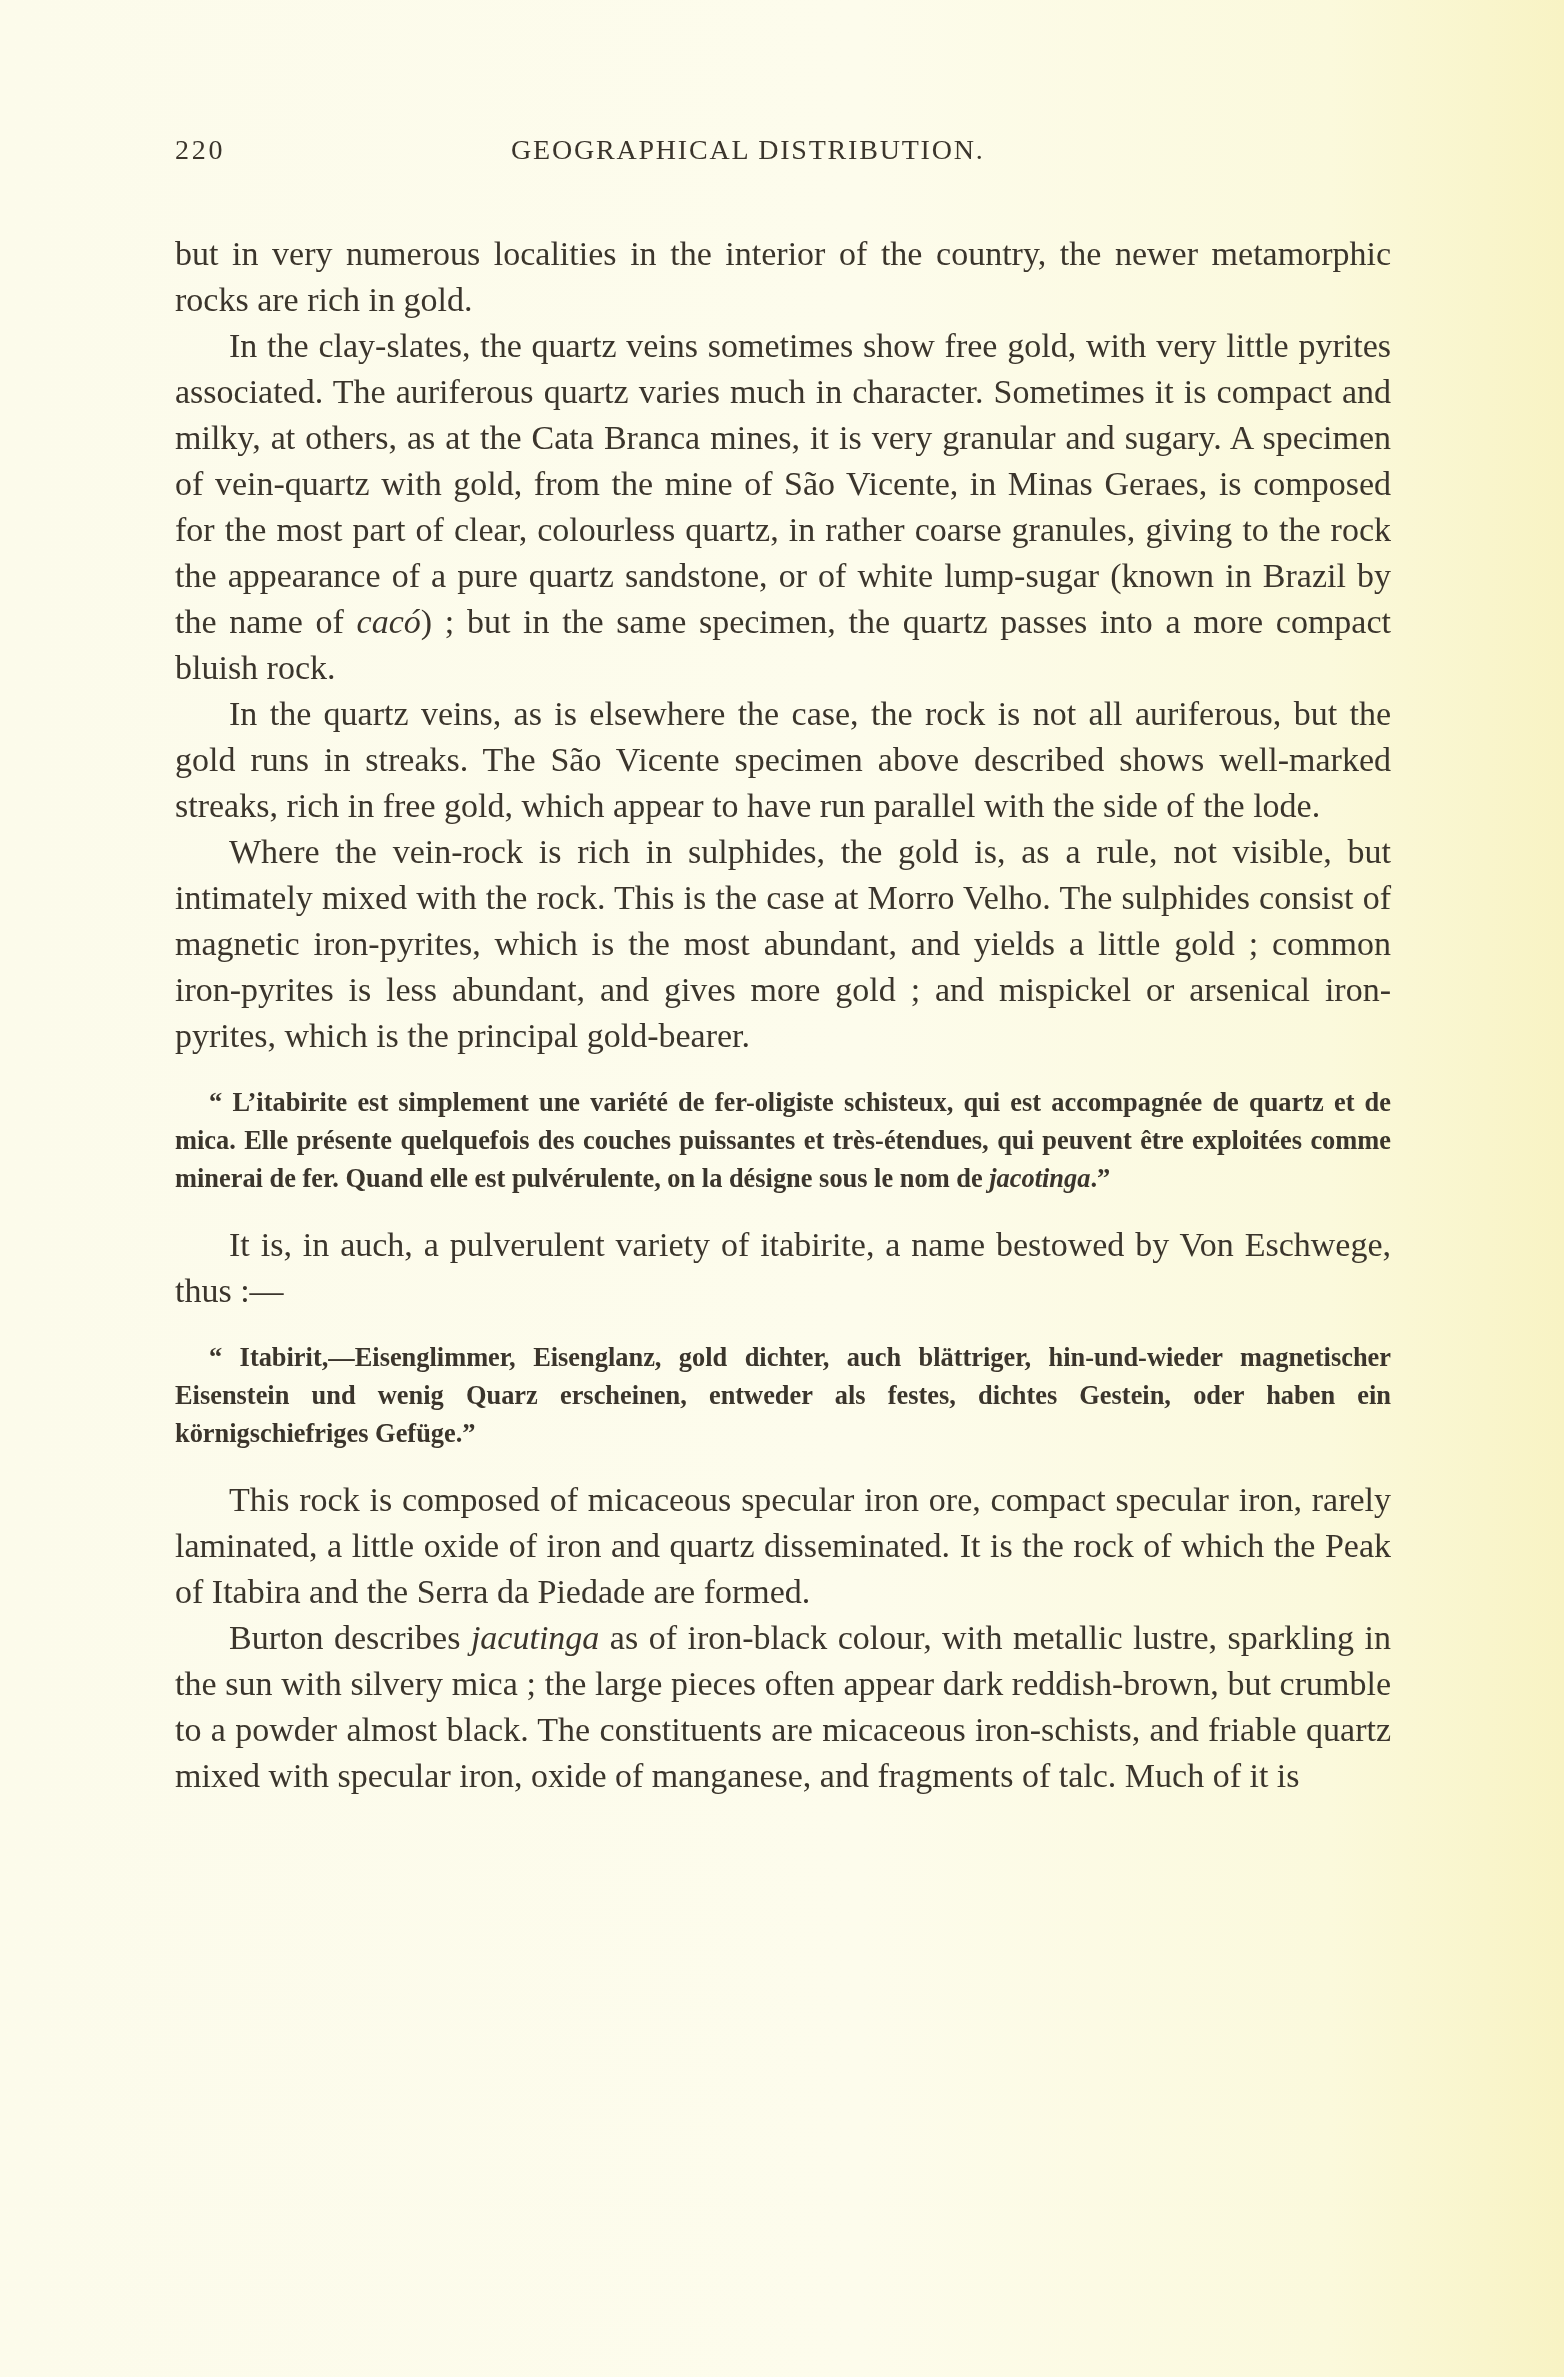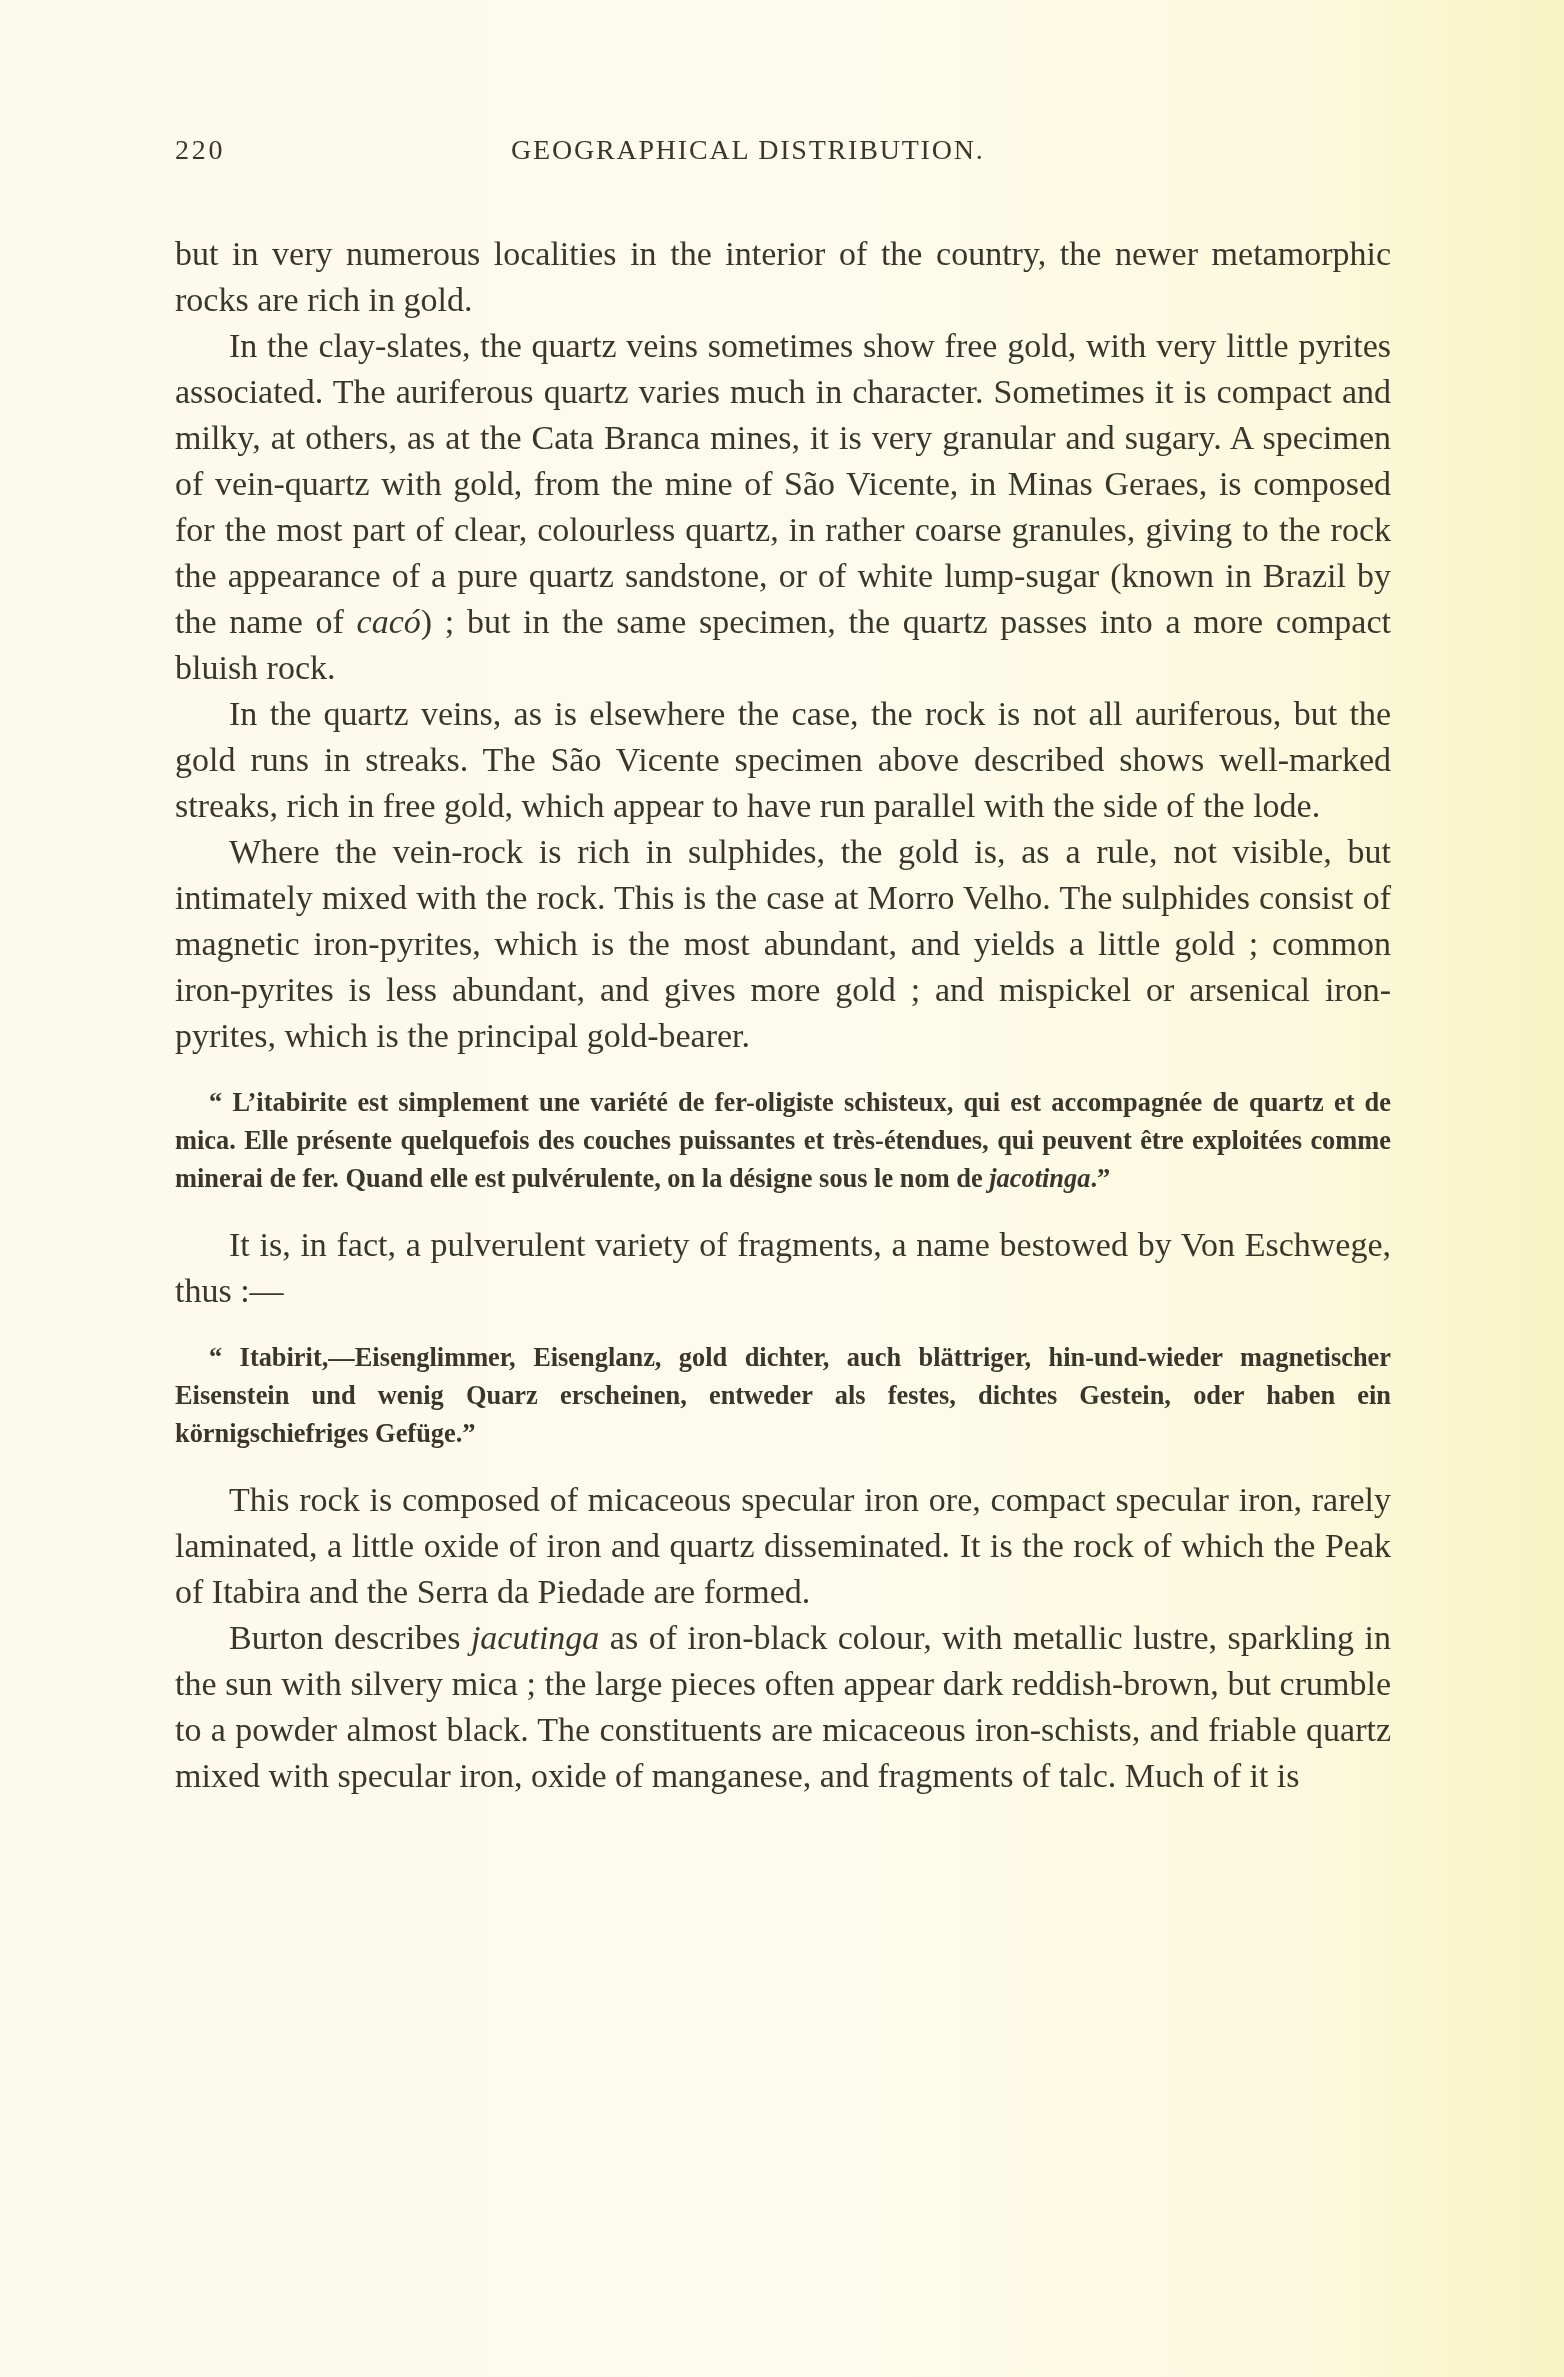--- a/index.html
+++ b/index.html
@@ -95,21 +95,21 @@
 
     <p class="indent">Where the vein-rock is rich in sulphides, the gold is, as a rule, not visible, but intimately mixed with the rock. This is the case at Morro Velho. The sulphides consist of magnetic iron-pyrites, which is the most abundant, and yields a little gold ; common iron-pyrites is less abundant, and gives more gold ; and mispickel or arsenical iron-pyrites, which is the principal gold-bearer.</p>
 
 
     <div class="gap-quote-before"></div>
 
     <p class="quote"><span>“ L’itabirite est simplement une variété de fer-oligiste schisteux, qui est accompagnée de quartz et de mica. Elle présente quelquefois des couches puissantes et très-étendues, qui peuvent être exploitées comme minerai de fer. Quand elle est pulvérulente, on la désigne sous le nom de </span><em>jacotinga</em><span>.”</span></p>
 
     <div class="gap-quote-after"></div>
 
-    <p class="indent">It is, in fact, a pulverulent variety of fragments, a name bestowed by Von Eschwege, thus :—</p>
+    <p class="indent">It is, in auch, a pulverulent variety of itabirite, a name bestowed by Von Eschwege, thus :—</p>
 
     <div class="gap-quote-before"></div>
 
     <p class="quote">“ Itabirit,—Eisenglimmer, Eisenglanz, gold dichter, auch blättriger, hin-und-wieder magnetischer Eisenstein und wenig Quarz erscheinen, entweder als festes, dichtes Gestein, oder haben ein körnigschiefriges Gefüge.”</p>
 
     <div class="gap-quote-after"></div>
 
     <p class="indent">This rock is composed of micaceous specular iron ore, compact specular iron, rarely laminated, a little oxide of iron and quartz disseminated. It is the rock of which the Peak of Itabira and the Serra da Piedade are formed.</p>
 
     <p class="indent"><span>Burton describes </span><em>jacutinga</em><span> as of iron-black colour, with metallic lustre, sparkling in the sun with silvery mica ; the large pieces often appear dark reddish-brown, but crumble to a powder almost black. The constituents are micaceous iron-schists, and friable quartz mixed with specular iron, oxide of manganese, and fragments of talc. Much of it is</span></p>

